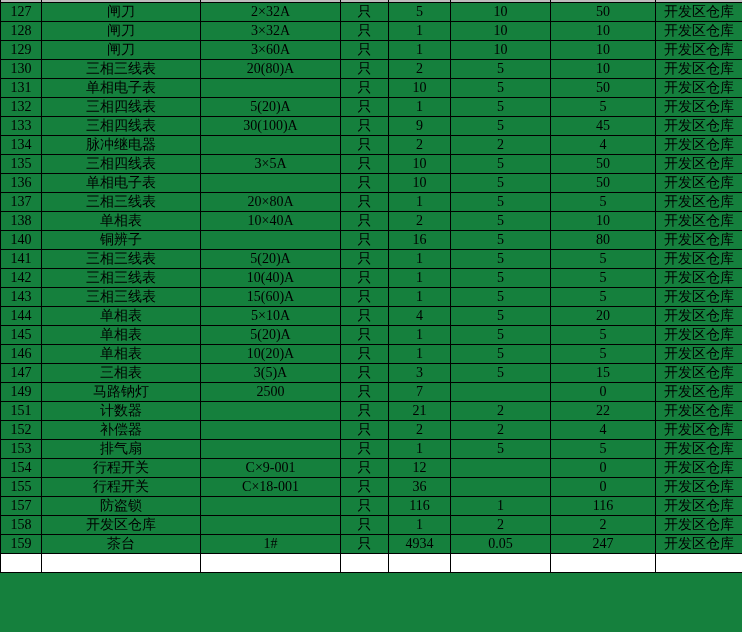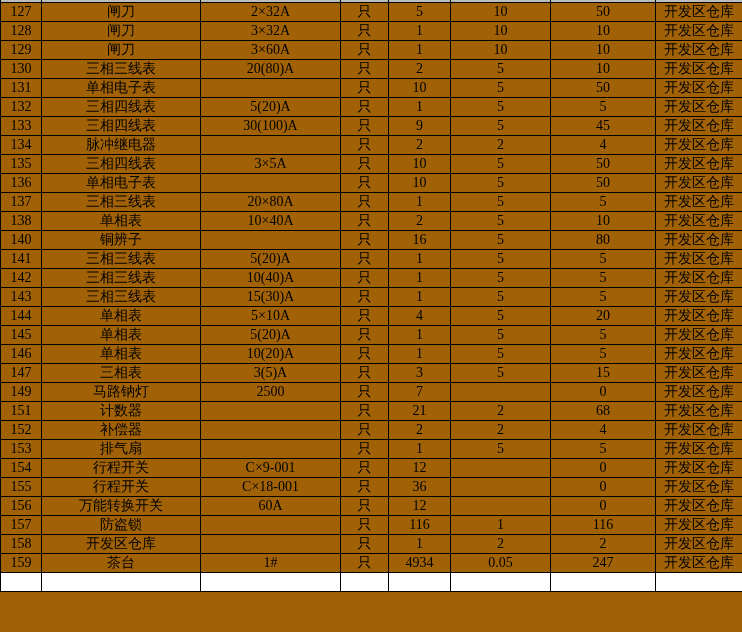--- a/index.html
+++ b/index.html
@@ -1,20 +1,20 @@
 <!DOCTYPE html>
 <html><head>
 <meta charset="utf-8">
 <style>
   html, body { margin: 0; padding: 0; }
   .screen {
     width: 742px;
     height: 632px;
     overflow: hidden;
-    background: #a16207;
+    background: #15803d;
     position: relative;
     font-family: "Liberation Serif", "DejaVu Serif", serif;
   }
   table.sheet {
     border-collapse: collapse;
     table-layout: fixed;
     width: 742px;
   }
   table.sheet td {
     border: 1px solid #000000;
@@ -211,21 +211,21 @@
     <td>10(40)A</td>
     <td>只</td>
     <td>1</td>
     <td>5</td>
     <td>5</td>
     <td>开发区仓库</td>
   </tr>
         <tr class="data-row">
     <td>143</td>
     <td>三相三线表</td>
-    <td>15(30)A</td>
+    <td>15(60)A</td>
     <td>只</td>
     <td>1</td>
     <td>5</td>
     <td>5</td>
     <td>开发区仓库</td>
   </tr>
         <tr class="data-row">
     <td>144</td>
     <td>单相表</td>
     <td>5×10A</td>
@@ -275,21 +275,21 @@
     <td>0</td>
     <td>开发区仓库</td>
   </tr>
         <tr class="data-row">
     <td>151</td>
     <td>计数器</td>
     <td></td>
     <td>只</td>
     <td>21</td>
     <td>2</td>
-    <td>68</td>
+    <td>22</td>
     <td>开发区仓库</td>
   </tr>
         <tr class="data-row">
     <td>152</td>
     <td>补偿器</td>
     <td></td>
     <td>只</td>
     <td>2</td>
     <td>2</td>
     <td>4</td>
@@ -314,30 +314,20 @@
     <td></td>
     <td>0</td>
     <td>开发区仓库</td>
   </tr>
         <tr class="data-row">
     <td>155</td>
     <td>行程开关</td>
     <td>C×18-001</td>
     <td>只</td>
     <td>36</td>
-    <td></td>
-    <td>0</td>
-    <td>开发区仓库</td>
-  </tr>
-        <tr class="data-row">
-    <td>156</td>
-    <td>万能转换开关</td>
-    <td>60A</td>
-    <td>只</td>
-    <td>12</td>
     <td></td>
     <td>0</td>
     <td>开发区仓库</td>
   </tr>
         <tr class="data-row">
     <td>157</td>
     <td>防盗锁</td>
     <td></td>
     <td>只</td>
     <td>116</td>

